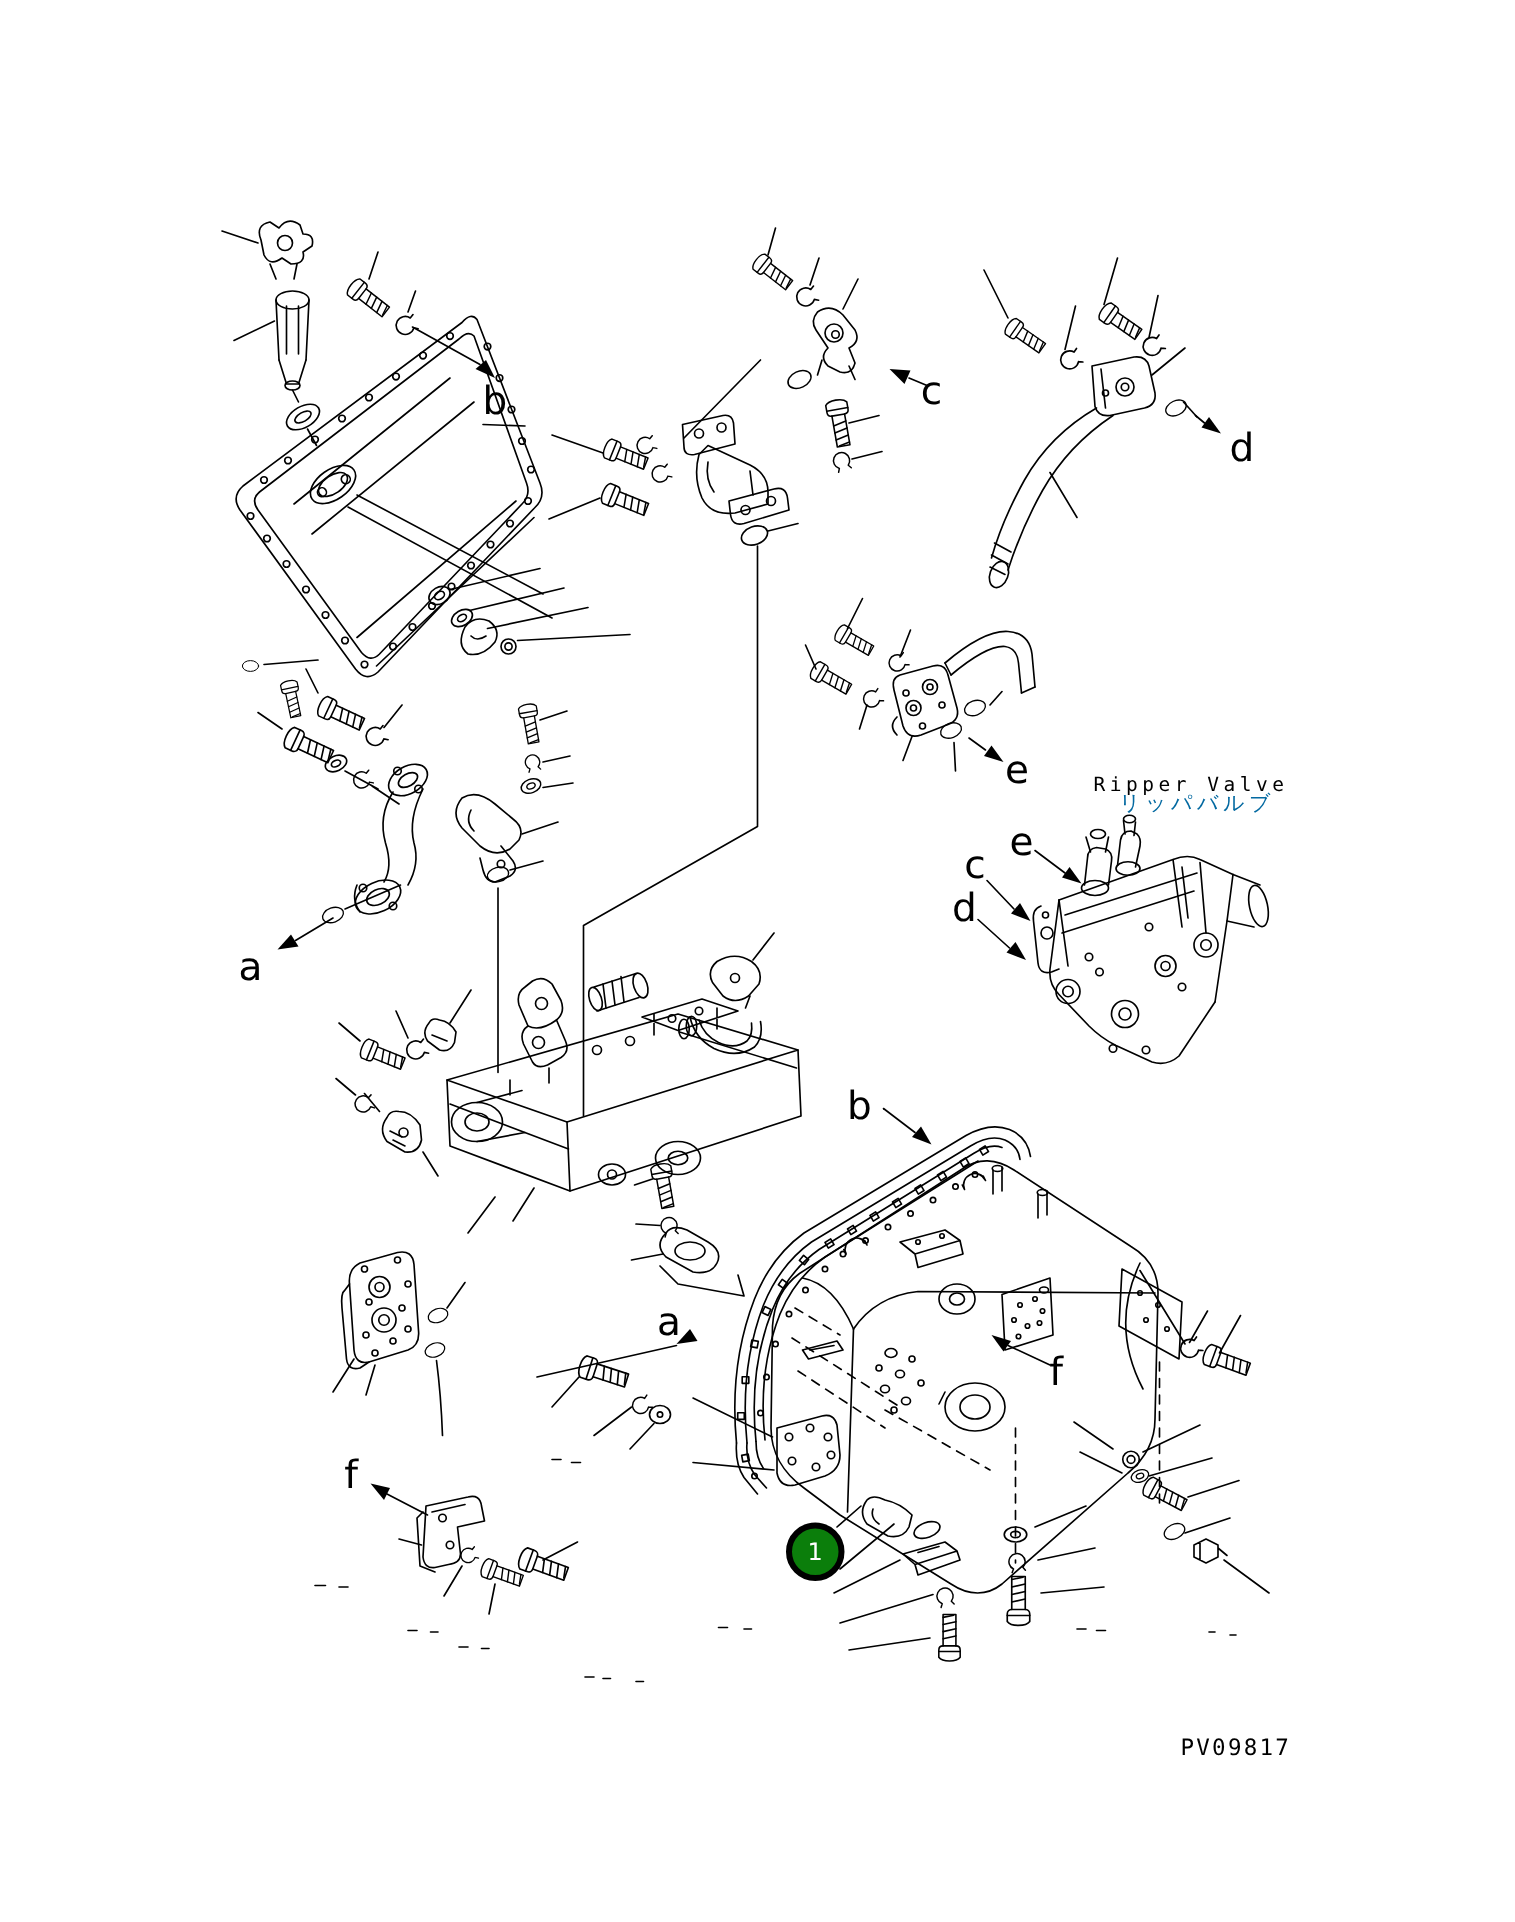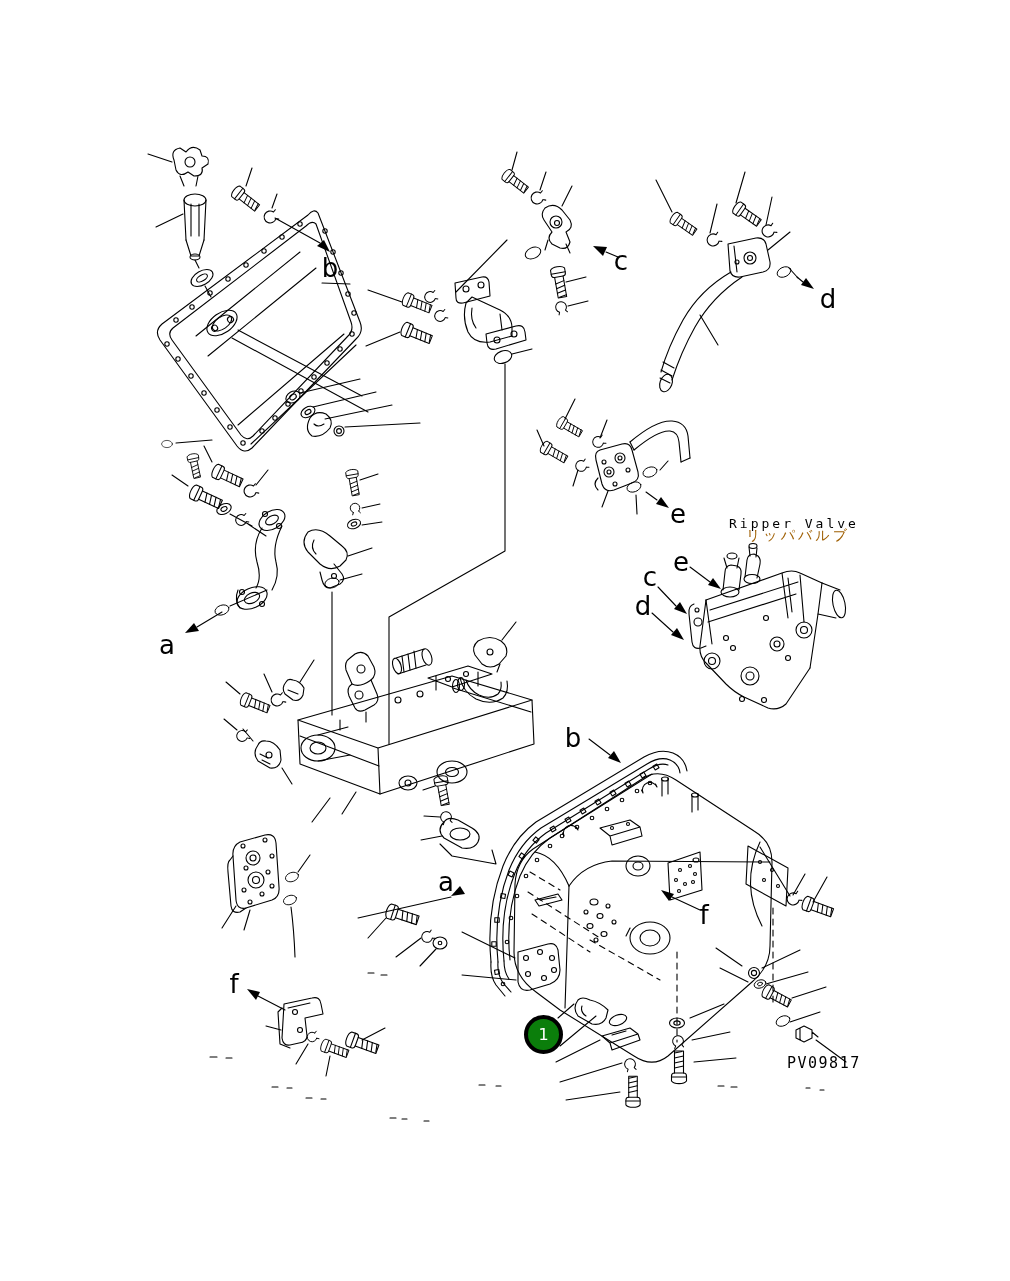--- a/index.html
+++ b/index.html
@@ -10,21 +10,21 @@
   #art { position:absolute; left:0; top:0; }
   #art * { fill:none; stroke:#000; stroke-width:1.1; stroke-linecap:round; stroke-linejoin:round; }
   #art .f { fill:#000; stroke:none; }
   #art .dash { stroke-dasharray:6 5; }
   .label {
     position:absolute; transform:translate(-50%,-50%);
     font:26px "DejaVu Sans", sans-serif; color:#000; line-height:1;
   }
   .title-jp {
     position:absolute; font:14px "DejaVu Sans Mono", monospace;
-    letter-spacing:3px; color:#a16207; white-space:nowrap;
+    letter-spacing:3px; color:#0369a1; white-space:nowrap;
   }
   .title-en {
     position:absolute; font:13px "DejaVu Sans Mono", monospace;
     letter-spacing:3px; color:#000; white-space:nowrap;
   }
   .drawing-no {
     position:absolute; font:15px "DejaVu Sans Mono", monospace;
     letter-spacing:1.5px; color:#000; white-space:nowrap;
   }
   .balloon {
@@ -552,19 +552,19 @@
 <div class="label" style="left:234px;top:984px">f</div>
 <div class="label" style="left:446px;top:882px">a</div>
 <div class="label" style="left:573px;top:738px">b</div>
 <div class="label" style="left:650px;top:577px">c</div>
 <div class="label" style="left:643px;top:606px">d</div>
 <div class="label" style="left:681px;top:562px">e</div>
 <div class="label" style="left:704px;top:915px">f</div>
 
 <div class="title-jp" style="left:746px;top:527px">リッパバルブ</div>
 <div class="title-en" style="left:729px;top:516px">Ripper Valve</div>
-<div class="drawing-no" style="left:787px;top:1054px">PV09817</div>
+<div class="drawing-no" style="left:787px;top:1156px">PV09817</div>
 
 <div class="balloon" style="left:524px;top:1015px">
   <span>1</span>
 </div>
 
 </div>
 
 </body></html>

